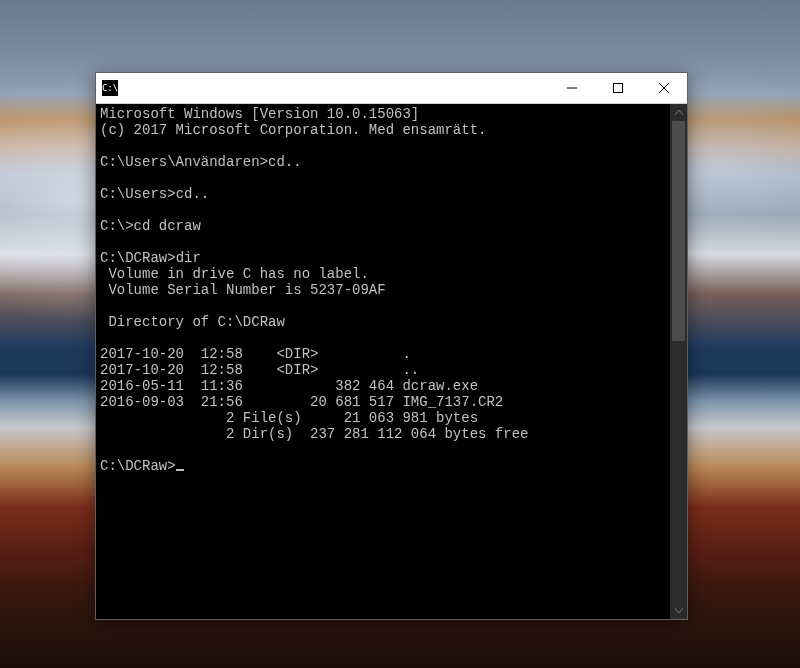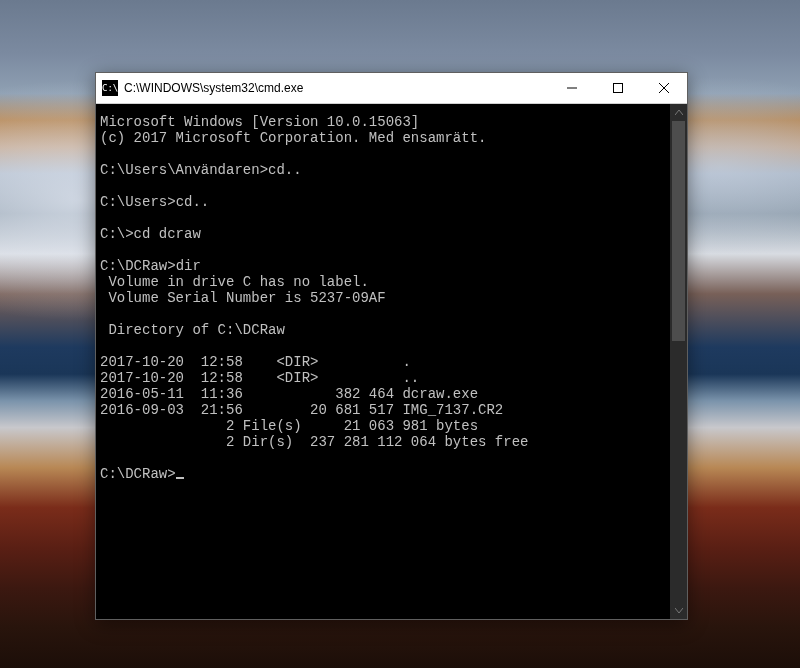--- a/index.html
+++ b/index.html
@@ -53,26 +53,25 @@
     }
     .winbtn svg { display:block; }
     .menubar-border { height: 1px; background:#d0d0d0; flex:0 0 1px;}
     .client {
       flex: 1; background: #000;
       display: flex;
       min-height: 0;
     }
     .terminal {
       flex: 1;
-      padding: 10px 4px;
+      padding: 2px 4px;
       font: 14px/16px Consolas, "Courier New", monospace;
       color: #c0c0c0;
       white-space: pre;
       overflow: hidden;
-      border-radius: 28px;
     }
     .scrollbar {
       width: 17px; flex: 0 0 17px;
       background: #2b2b2b;
       position: relative;
     }
     .scroll-thumb {
       position: absolute; left: 2px; right: 2px;
       top: 17px; height: 220px;
       background: #4d4d4d;
@@ -90,21 +89,20 @@
     }
   </style>
 </head>
 <body>
 
 <div class="mountains"></div>
 
 <div class="window">
   <div class="titlebar">
     <span class="titlebar-icon">C:\</span>
-    <span class="titlebar-title">C:\WINDOWS\system32\cmd.exe</span>
     <span class="titlebar-spacer"></span>
     <div class="winbtn">
       <svg width="10" height="10">
           <line x1="0" y1="5" x2="10" y2="5" stroke="#000" stroke-width="1"></line>
         </svg>
     </div>
     <div class="winbtn">
       <svg width="10" height="10">
           <rect x="0.5" y="0.5" width="9" height="9" fill="none" stroke="#000" stroke-width="1"></rect>
         </svg>

